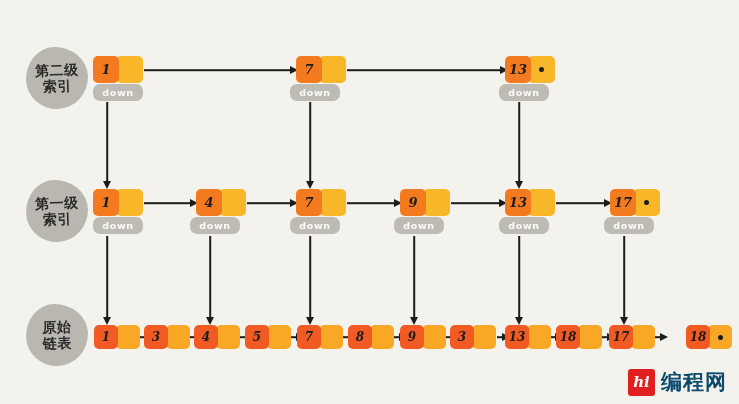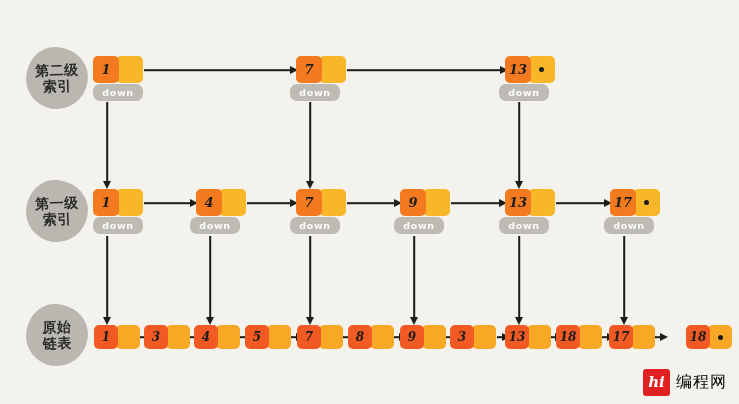--- a/index.html
+++ b/index.html
@@ -161,24 +161,24 @@
     align-items: center;
     justify-content: center;
     color: #fff;
     font-family: "DejaVu Serif", serif;
     font-style: italic;
     font-weight: bold;
     font-size: 15px;
     line-height: 1;
   }
   #wm-text {
-    color: #000000;
+    color: #0c4a6e;
     font-family: "DejaVu Sans", sans-serif;
-    font-size: 16px;
-    font-weight: normal;
+    font-size: 21px;
+    font-weight: bold;
     letter-spacing: 1px;
   }
 </style>
 </head>
 <body>
 
 <div id="canvas">
 
   <div class="level-label" style="left:26px; top:47px;">
     <span>第二级</span>

